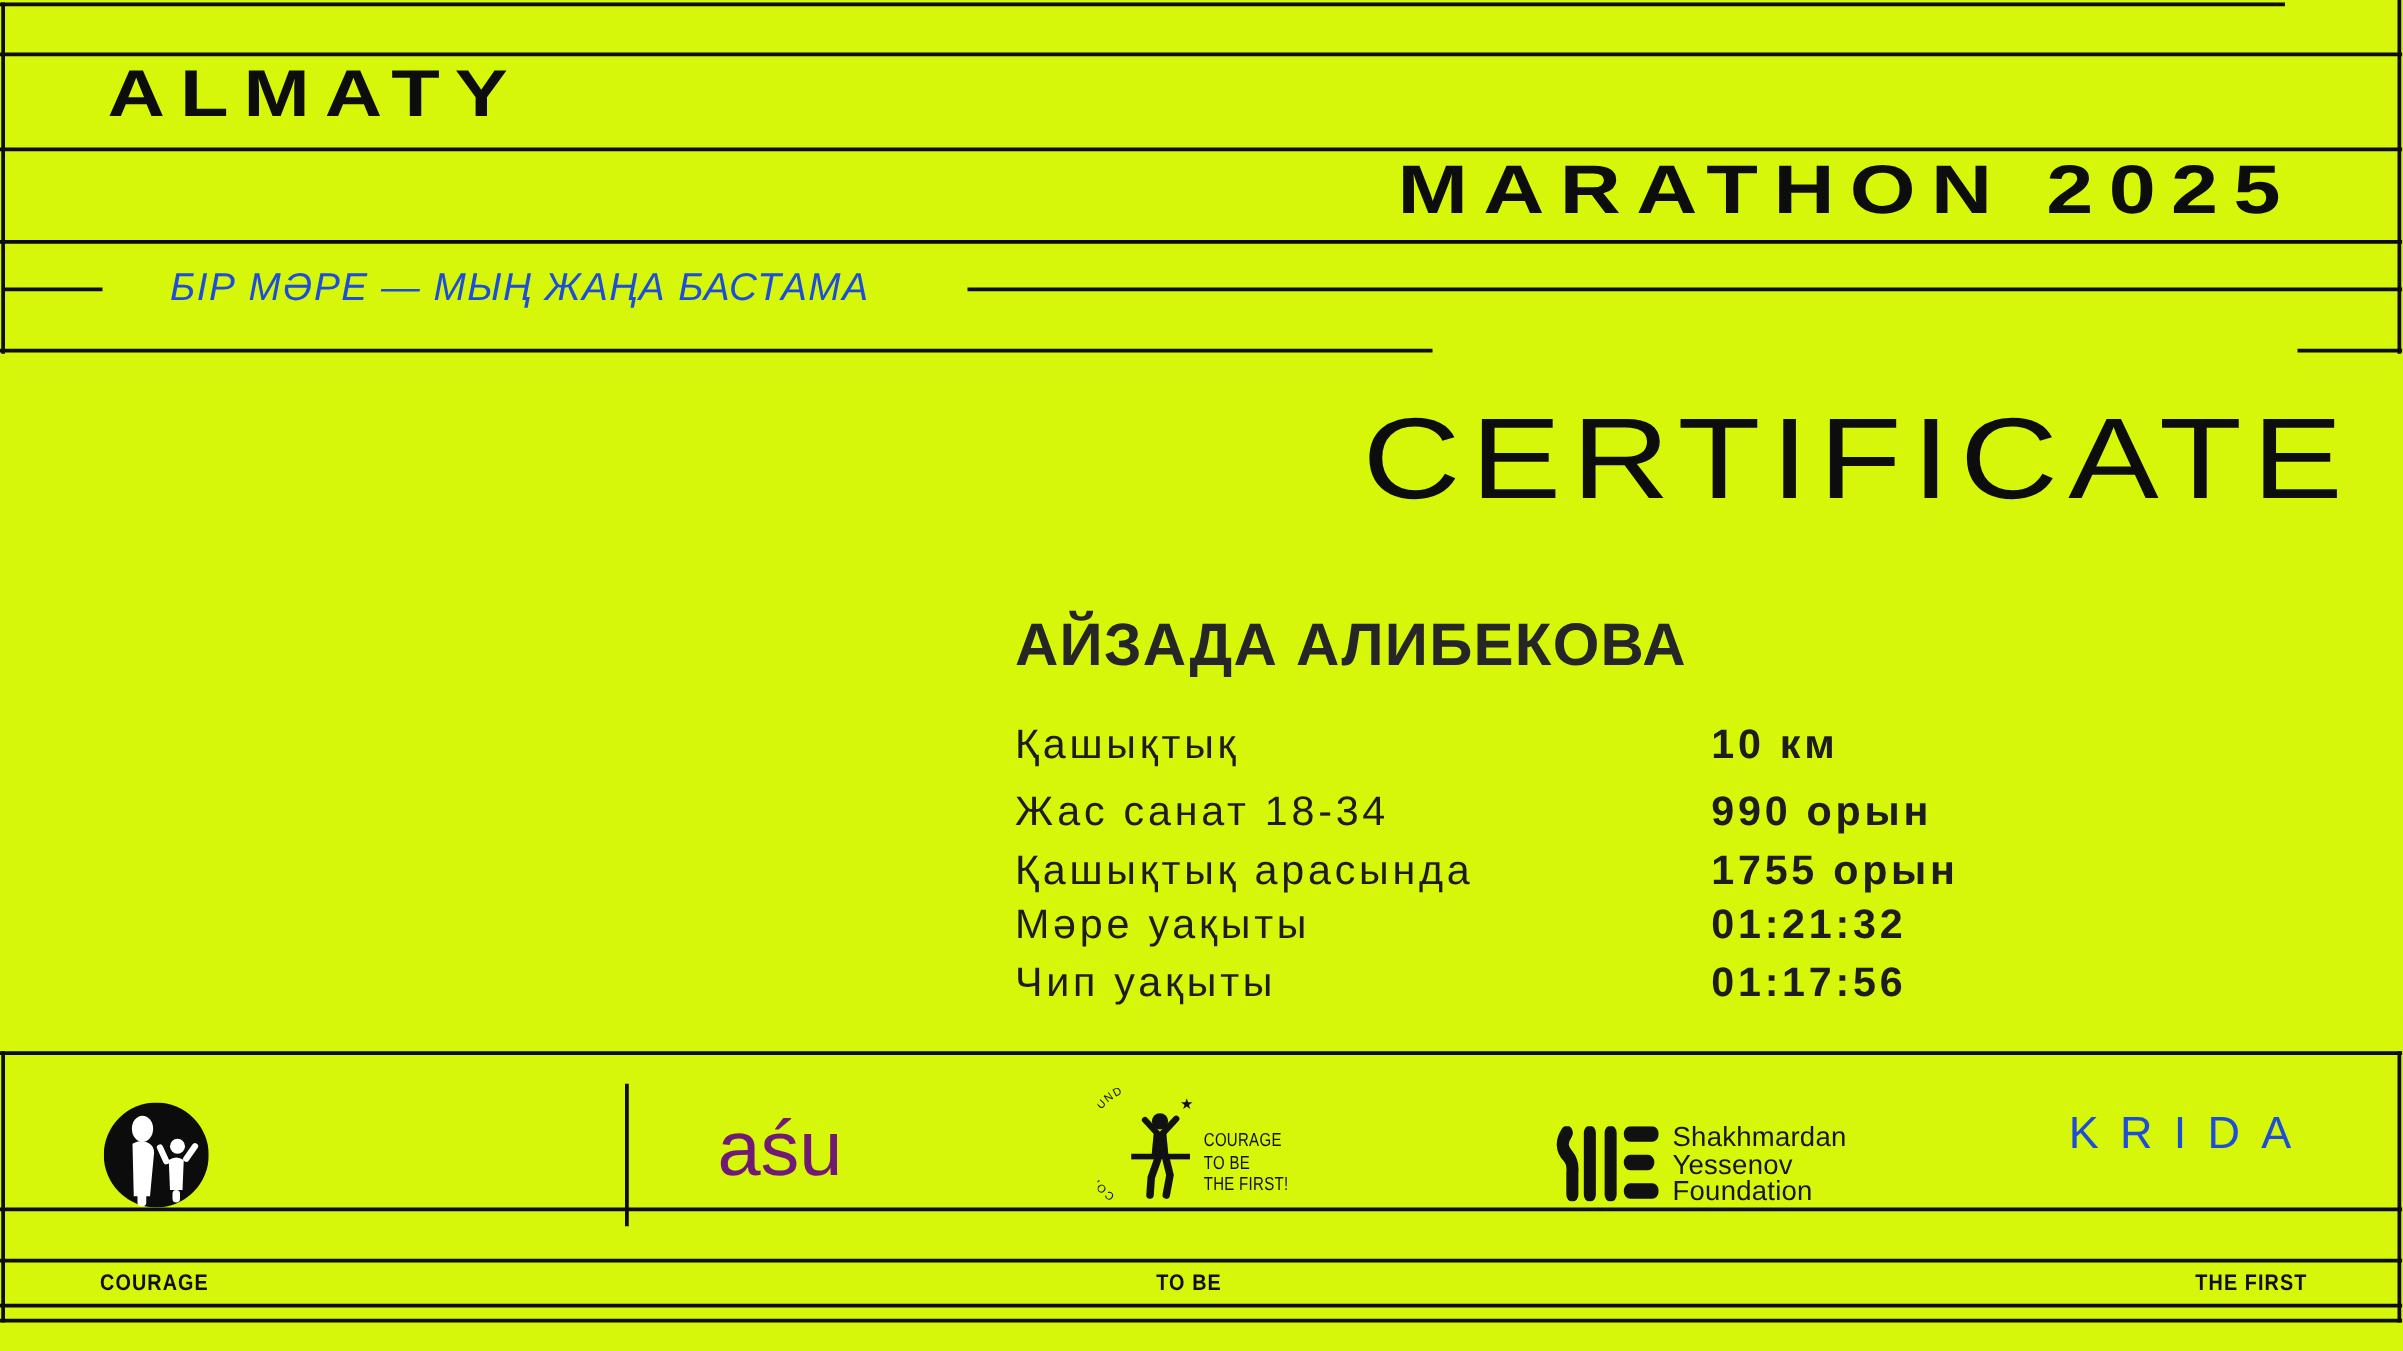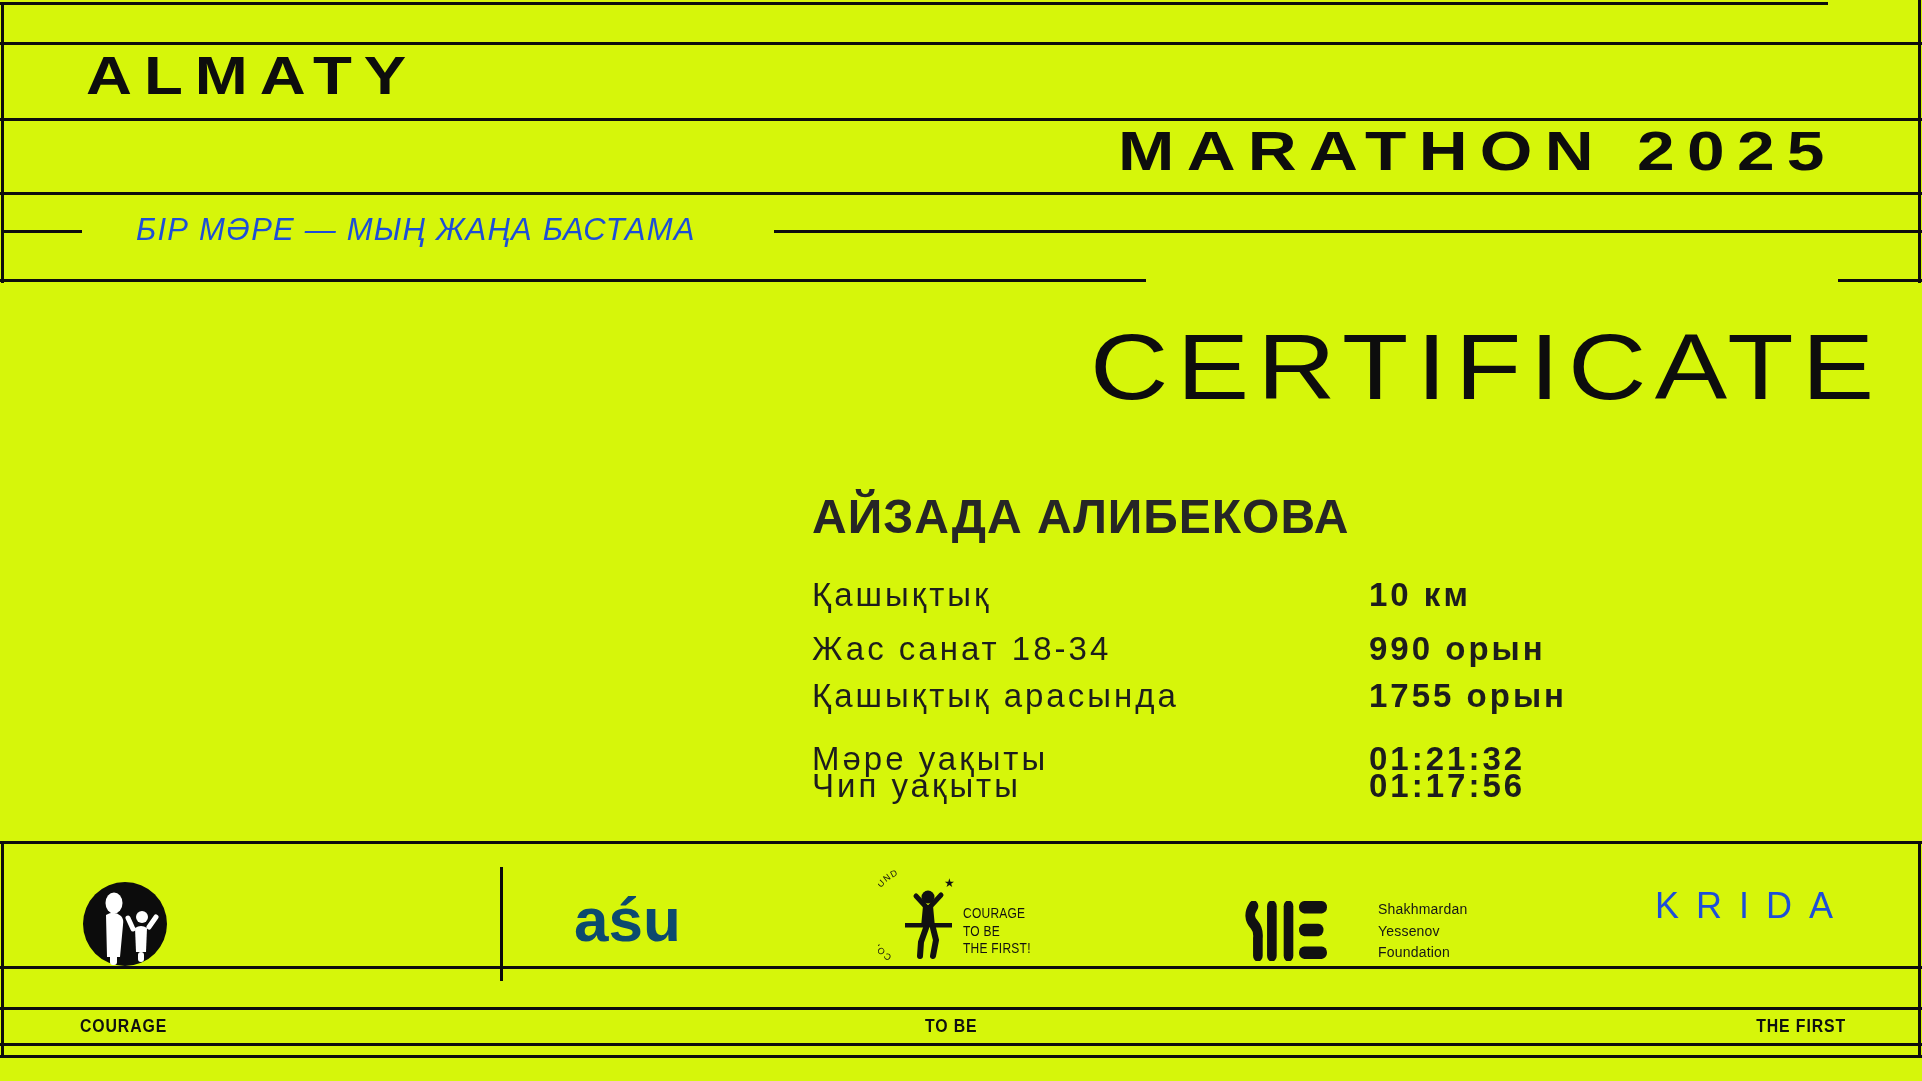--- a/index.html
+++ b/index.html
@@ -55,40 +55,40 @@
   }
   .name{
     position:absolute;left:812px;top:493px;font-size:48px;font-weight:bold;
     letter-spacing:1px;line-height:1;color:var(--soft);white-space:nowrap;
   }
   .rlabel,.rvalue{
     position:absolute;font-size:33px;letter-spacing:3px;line-height:1;color:#1D1D1D;white-space:nowrap;
   }
   .rlabel{left:812px;}
   .rvalue{left:1369px;font-weight:bold;}
-  .r0{top:578px;} .r1{top:632px;} .r2{top:679px;} .r3{top:742px;text-align:center;} .r4{top:769px;}
+  .r0{top:578px;} .r1{top:632px;} .r2{top:679px;} .r3{top:722px;text-align:center;} .r4{top:769px;}
 
   .kaspi-logo{position:absolute;left:83px;top:882px;}
   .kaspi-word{
     position:absolute;left:197px;top:889px;font-size:56px;font-weight:bold;
     line-height:1;letter-spacing:0;color:#0b0b0b;white-space:nowrap;
   }
   .sp-divider{position:absolute;left:500px;top:867px;width:3px;height:114px;background:#0b0b0b;}
   .asu-word{
-    position:absolute;left:574px;top:889px;font-size:62px;font-weight:bold;
-    line-height:1;color:#0c4a6e;white-space:nowrap;text-align:right;
+    position:absolute;left:574px;top:889px;font-size:62px;font-weight:normal;
+    line-height:1;color:#701a75;white-space:nowrap;text-align:right;
   }
   .courage-svg{position:absolute;left:878px;top:870px;}
   .courage-lines{
     position:absolute;left:963px;top:904px;font-size:15px;line-height:17.5px;
     transform:scaleX(0.8);transform-origin:0 0;color:#111;letter-spacing:0.3px;white-space:nowrap;
   }
   .yessenov-mark{position:absolute;left:1243px;top:901px;}
   .yessenov-text{
-    position:absolute;left:1378px;top:899px;font-size:14px;line-height:21.5px;
+    position:absolute;left:1338px;top:899px;font-size:22px;line-height:21.5px;
     color:#161616;letter-spacing:0.2px;white-space:nowrap;
   }
   .krida{
     position:absolute;left:1655px;top:888px;font-size:36px;font-weight:400;
     letter-spacing:17px;line-height:1;color:#1d4ed8;white-space:nowrap;
   }
   .foot-word{
     position:absolute;top:1017px;font-size:18px;font-weight:bold;letter-spacing:1px;
     line-height:1;color:#101010;transform:scaleX(0.88);transform-origin:0 0;white-space:nowrap;
   }

